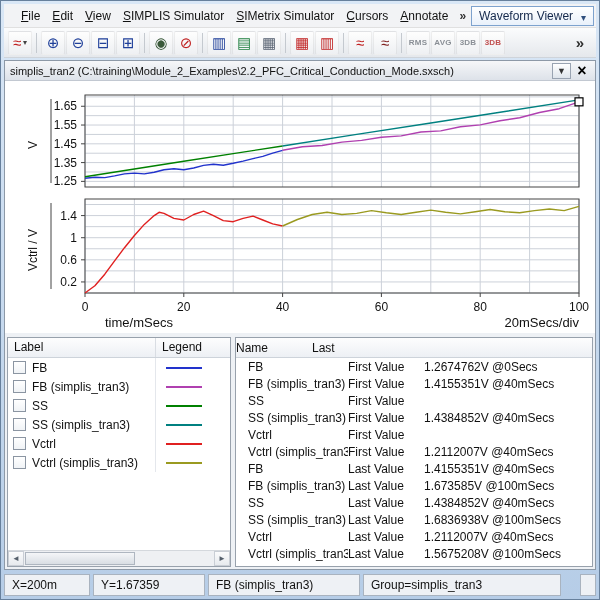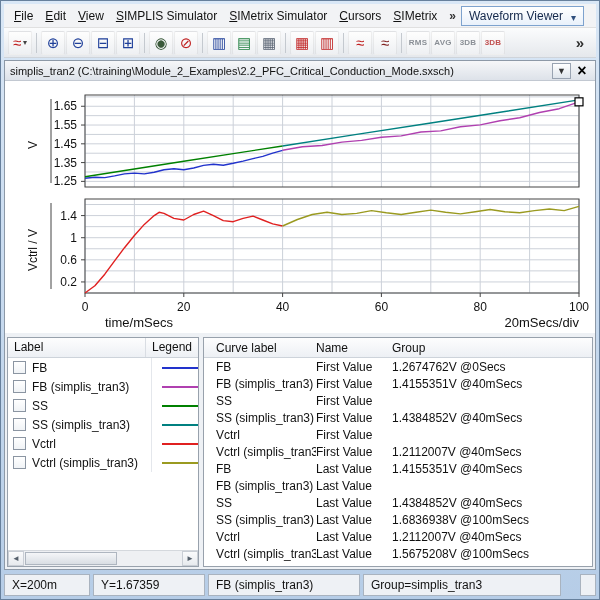--- a/index.html
+++ b/index.html
@@ -1,20 +1,20 @@
 <!DOCTYPE html>
 <html><head>
 <meta charset="utf-8">
 <style>
   *{box-sizing:border-box;margin:0;padding:0}
   html,body{width:600px;height:600px;overflow:hidden}
   body{font-family:"Liberation Sans",sans-serif;font-size:12px;color:#111;background:#9db8d2}
   .window{width:600px;height:600px;display:flex;flex-direction:column;background:linear-gradient(180deg,#d9e7f6,#b6cde7);border:1px solid #67809c;padding:3px}
   
-  .menubar{display:flex;align-items:center;height:24px;background:#f2f3f5;padding:0 4px;border-bottom:1px solid #e0e0e0}
+  .menubar{display:flex;align-items:center;height:24px;background:#f2f3f5;padding:0 11px;border-bottom:1px solid #e0e0e0}
   .menu-item{padding:3px 6px;white-space:nowrap}
   .menu-item::first-letter{text-decoration:underline}
   .menu-spacer{flex:1}
   .menu-overflow{padding:2px 5px;font-weight:bold;color:#333}
   .viewer-combo{display:flex;align-items:flex-end;gap:8px;border:1px solid #7da2ce;background:linear-gradient(#ffffff,#e9f1fb);padding:2px 7px;color:#14284b;margin-right:8px;white-space:nowrap}
   .combo-arrow{font-size:10px;color:#30507e}
   
   .toolbar{display:flex;align-items:center;height:30px;background:linear-gradient(#fbfcfd,#e5e8ec);border-bottom:1px solid #cfd4da;padding:0 4px;gap:1px}
   .tb-btn{min-width:24px;height:24px;display:flex;align-items:center;justify-content:center;font-size:15px;border:1px solid rgba(0,0,0,0.06);border-radius:2px;background:linear-gradient(#fefefe,#eef0f3)}
   .tb-text{font-size:8px;font-weight:bold;letter-spacing:0.2px}
@@ -25,21 +25,21 @@
   .doc{flex:1;display:flex;flex-direction:column;margin:2px 0;border:1px solid #8d99a7;background:#eef1f5;min-height:0}
   .doc-titlebar{height:20px;display:flex;align-items:center;background:linear-gradient(#f6f7f9,#dde2e9);border-bottom:1px solid #c2c8d1;padding:0 5px;font-size:11px}
   .doc-title{flex:1;white-space:nowrap;overflow:hidden}
   .doc-btn{width:19px;height:16px;display:flex;align-items:center;justify-content:center;font-size:9px;border:1px solid #99a3b1;background:linear-gradient(#ffffff,#dfe5ec);margin-left:3px;color:#333}
   .close-btn{border:none;background:none;font-size:16px;font-weight:bold;color:#000;width:16px}
   .graph{height:252px;background:#ffffff}
   svg{font-family:"Liberation Sans",sans-serif;display:block}
   
   .panels{flex:1;display:flex;gap:4px;padding:4px 2px 2px 2px;min-height:0}
   .panel{background:#ffffff;border:1px solid #98a1ac;display:flex;flex-direction:column;min-height:0}
-  .left-panel{width:192px}
+  .left-panel{width:224px}
   .right-panel{flex:1}
   .lp-header{display:flex;height:20px;background:linear-gradient(#fdfdfe,#edf0f4);border-bottom:1px solid #cdd3da;font-size:12px}
   .lp-header .col{padding:2px 6px}
   .col-label{width:148px;border-right:1px solid #d9dde3}
   .lp-rows{display:flex;flex-direction:column}
   .lp-row{display:flex;align-items:center;height:19px}
   .lp-cell-label{width:148px;display:flex;align-items:center;height:100%;border-right:1px solid #e4e7ec}
   .checkbox{width:13px;height:13px;border:1px solid #8b95a2;background:linear-gradient(#ffffff,#f0f3f6);margin:0 6px 0 5px;flex:none}
   .lp-label{white-space:nowrap;overflow:hidden}
   .lp-cell-legend{flex:1;display:flex;align-items:center;padding-left:10px}
@@ -69,21 +69,21 @@
 
 <div class="window">
 
   <div class="menubar">
     <div class="menu-item">File</div>
       <div class="menu-item">Edit</div>
       <div class="menu-item">View</div>
       <div class="menu-item">SIMPLIS Simulator</div>
       <div class="menu-item">SIMetrix Simulator</div>
       <div class="menu-item">Cursors</div>
-      <div class="menu-item">SIMetrix</div>
+      <div class="menu-item">Annotate</div>
       <div class="menu-spacer"></div>
     <div class="menu-overflow">»</div>
     <div class="viewer-combo">
       <span>Waveform Viewer</span>
       <span class="combo-arrow">▾</span>
     </div>
   </div>
 
   <div class="toolbar">
       <div class="tb-btn">
@@ -320,23 +320,22 @@
           <div class="scroll-btn">◄</div>
           <div class="scroll-track">
             <div class="scroll-thumb"></div>
           </div>
           <div class="scroll-btn">►</div>
         </div>
       </div>
 
       <div class="panel right-panel">
         <div class="vp-header">
-          <span class="vp-c0">Curve label</span>
           <span class="vp-c1">Name</span>
-          <span class="vp-c2">Group</span>
+          <span class="vp-c2">Last</span>
         </div>
         <div class="vp-rows">
             <div class="vp-row">
               <span class="vp-c0">FB</span>
               <span class="vp-c1">First Value</span>
               <span class="vp-c2">1.2674762V @0Secs</span>
             </div>
             <div class="vp-row">
               <span class="vp-c0">FB (simplis_tran3)</span>
               <span class="vp-c1">First Value</span>
@@ -361,20 +360,21 @@
               <span class="vp-c2">1.2112007V @40mSecs</span>
             </div>
             <div class="vp-row">
               <span class="vp-c0">FB</span>
               <span class="vp-c1">Last Value</span>
               <span class="vp-c2">1.4155351V @40mSecs</span>
             </div>
             <div class="vp-row">
               <span class="vp-c0">FB (simplis_tran3)</span>
               <span class="vp-c1">Last Value</span>
+              <span class="vp-c2">1.673585V @100mSecs</span>
             </div>
             <div class="vp-row">
               <span class="vp-c0">SS</span>
               <span class="vp-c1">Last Value</span>
               <span class="vp-c2">1.4384852V @40mSecs</span>
             </div>
             <div class="vp-row">
               <span class="vp-c0">SS (simplis_tran3)</span>
               <span class="vp-c1">Last Value</span>
               <span class="vp-c2">1.6836938V @100mSecs</span>

